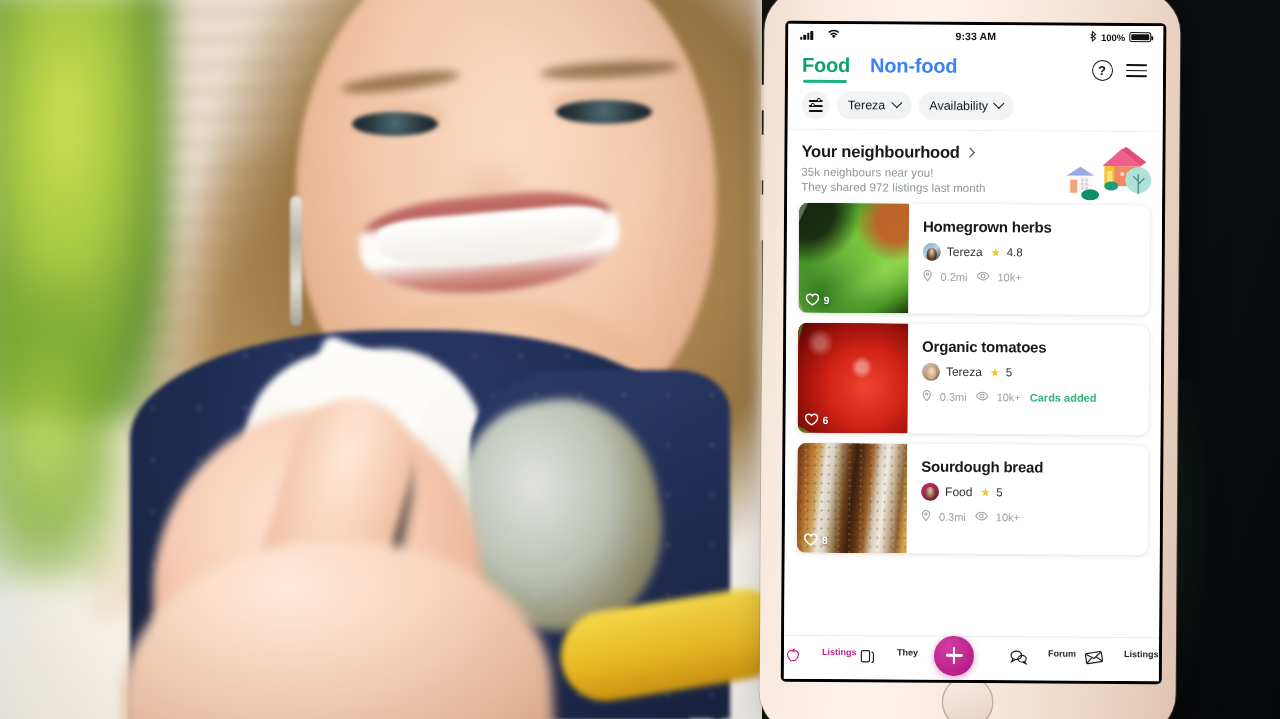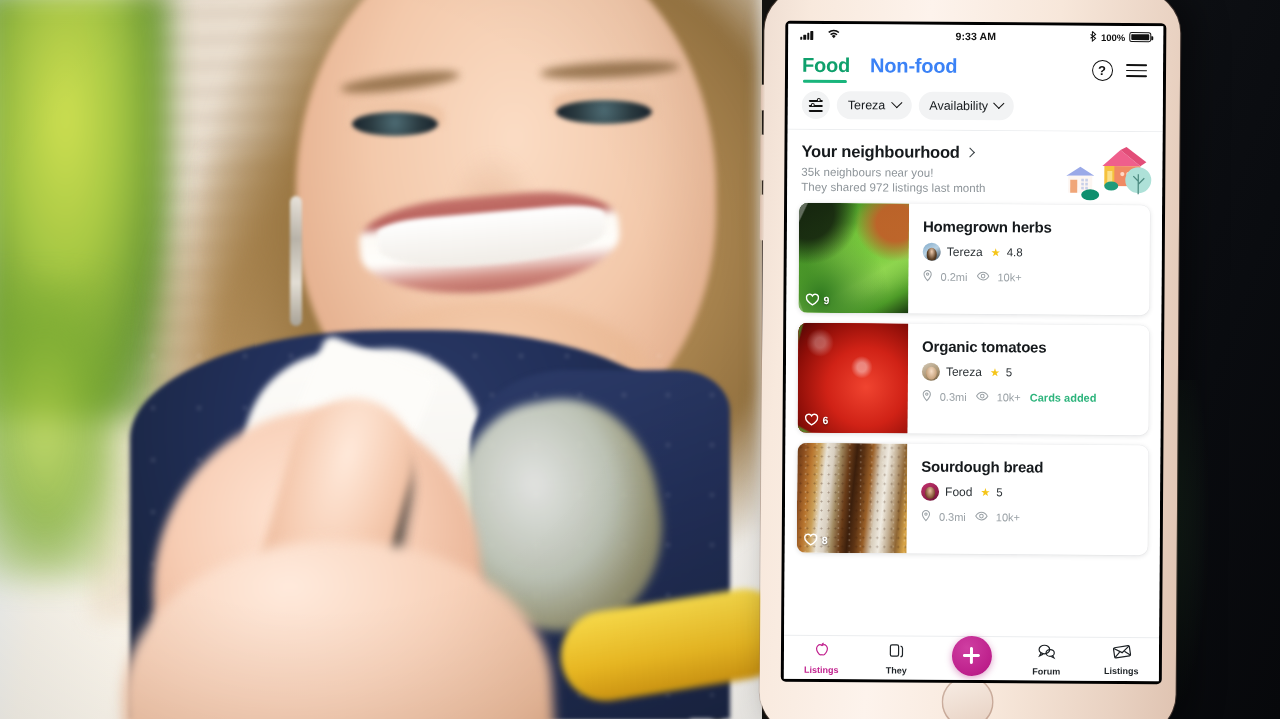--- a/index.html
+++ b/index.html
@@ -341,21 +341,21 @@
   .star { color: #f5c518; font-size: 11px; margin-left: 2px; }
   .rating { font-size: 11.5px; color: #2b3135; }
   .card-meta { display: flex; align-items: center; gap: 9px; margin-top: 9px; font-size: 11px; color: #9aa1a6; }
   .meta-i { display: flex; align-items: center; gap: 8px; }
   .badge-new { color: #2db47c; font-weight: 600; font-size: 11px; }
 
   .tabbar {
     flex: 0 0 44px; height: 44px; display: flex; align-items: center;
     border-top: 1px solid #ebedef; background: #fff; position: relative;
   }
-  .tb-item { flex: 1; display: flex; flex-direction: column; align-items: center; gap: 2px; }
+  .tb-item { flex: 1; display: flex; flex-direction: row; gap: 20px; }
   .tb-label { font-size: 9px; font-weight: 600; color: #1d2226; }
   .tb-item.active .tb-label { color: #c2238f; }
   .fab {
     width: 40px; height: 40px; border-radius: 50%;
     background: radial-gradient(circle at 38% 30%, #cf3fa2, #bd1f8b 70%, #a8147a);
     display: flex; align-items: center; justify-content: center;
     box-shadow: 0 2px 7px rgba(170,20,120,.4);
     position: relative; top: -3px;
   }
   .fab .plus { width: 17px; height: 17px; position: relative; }

